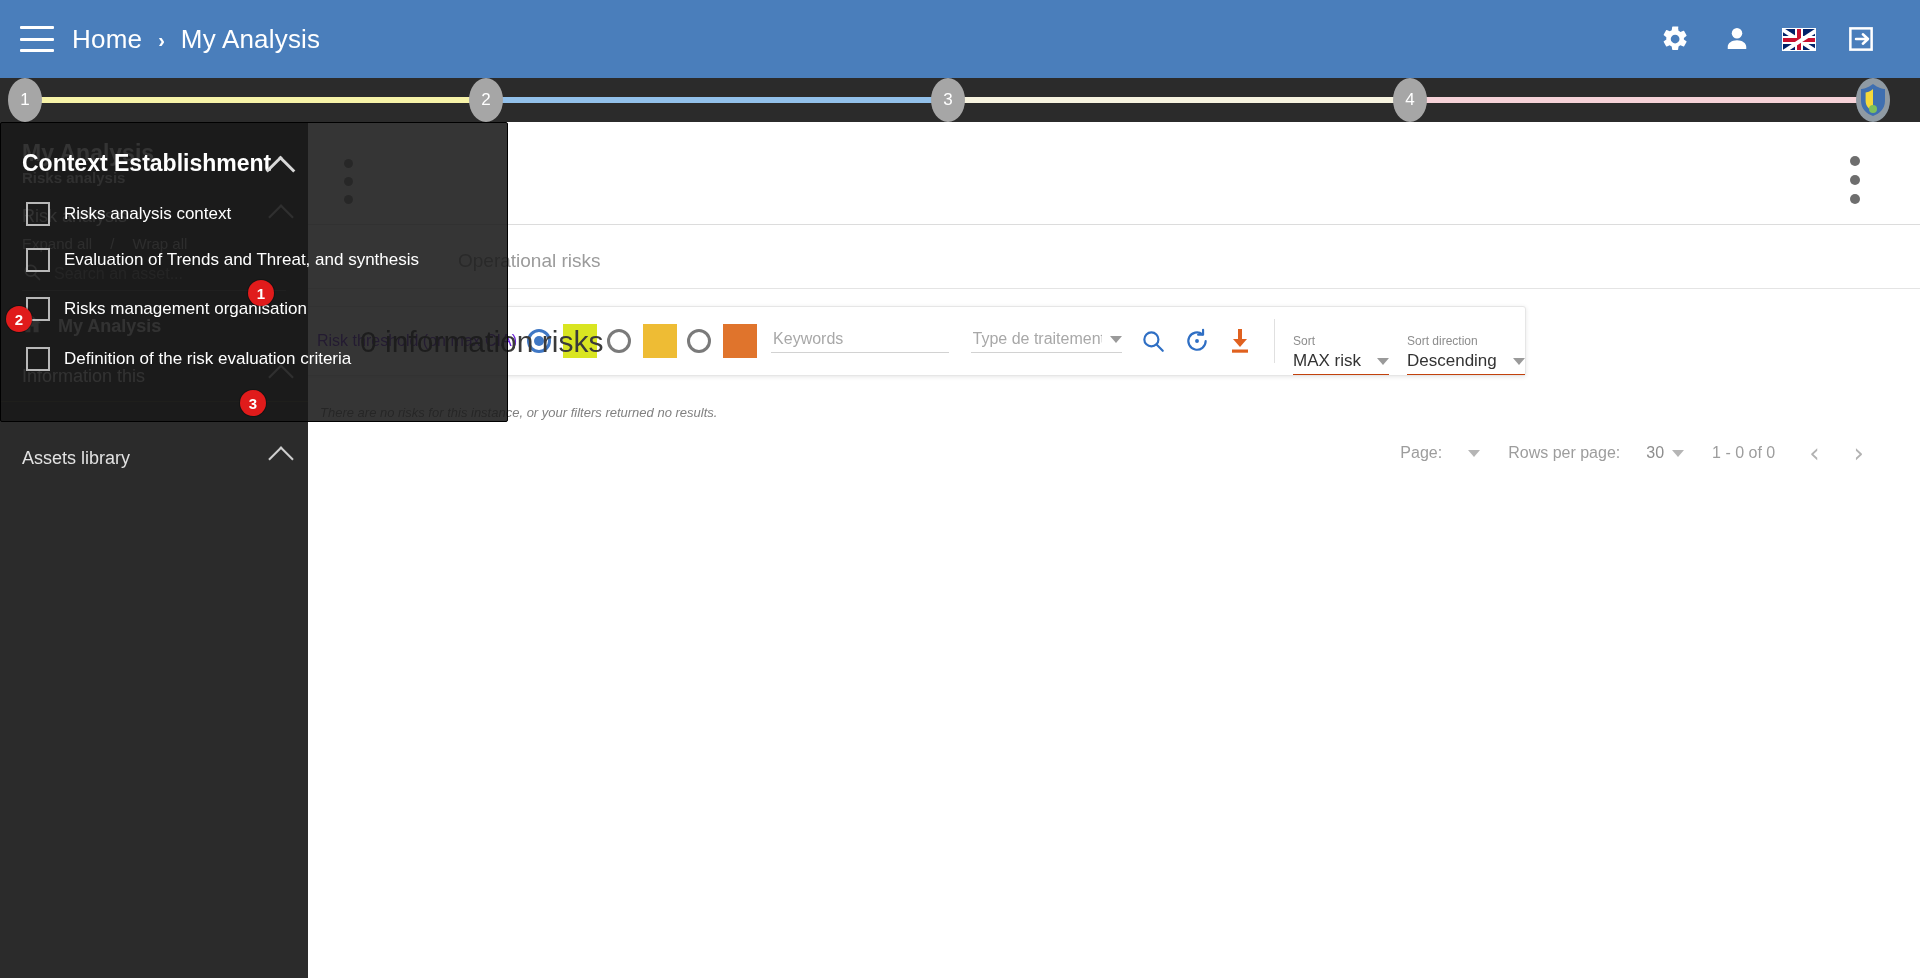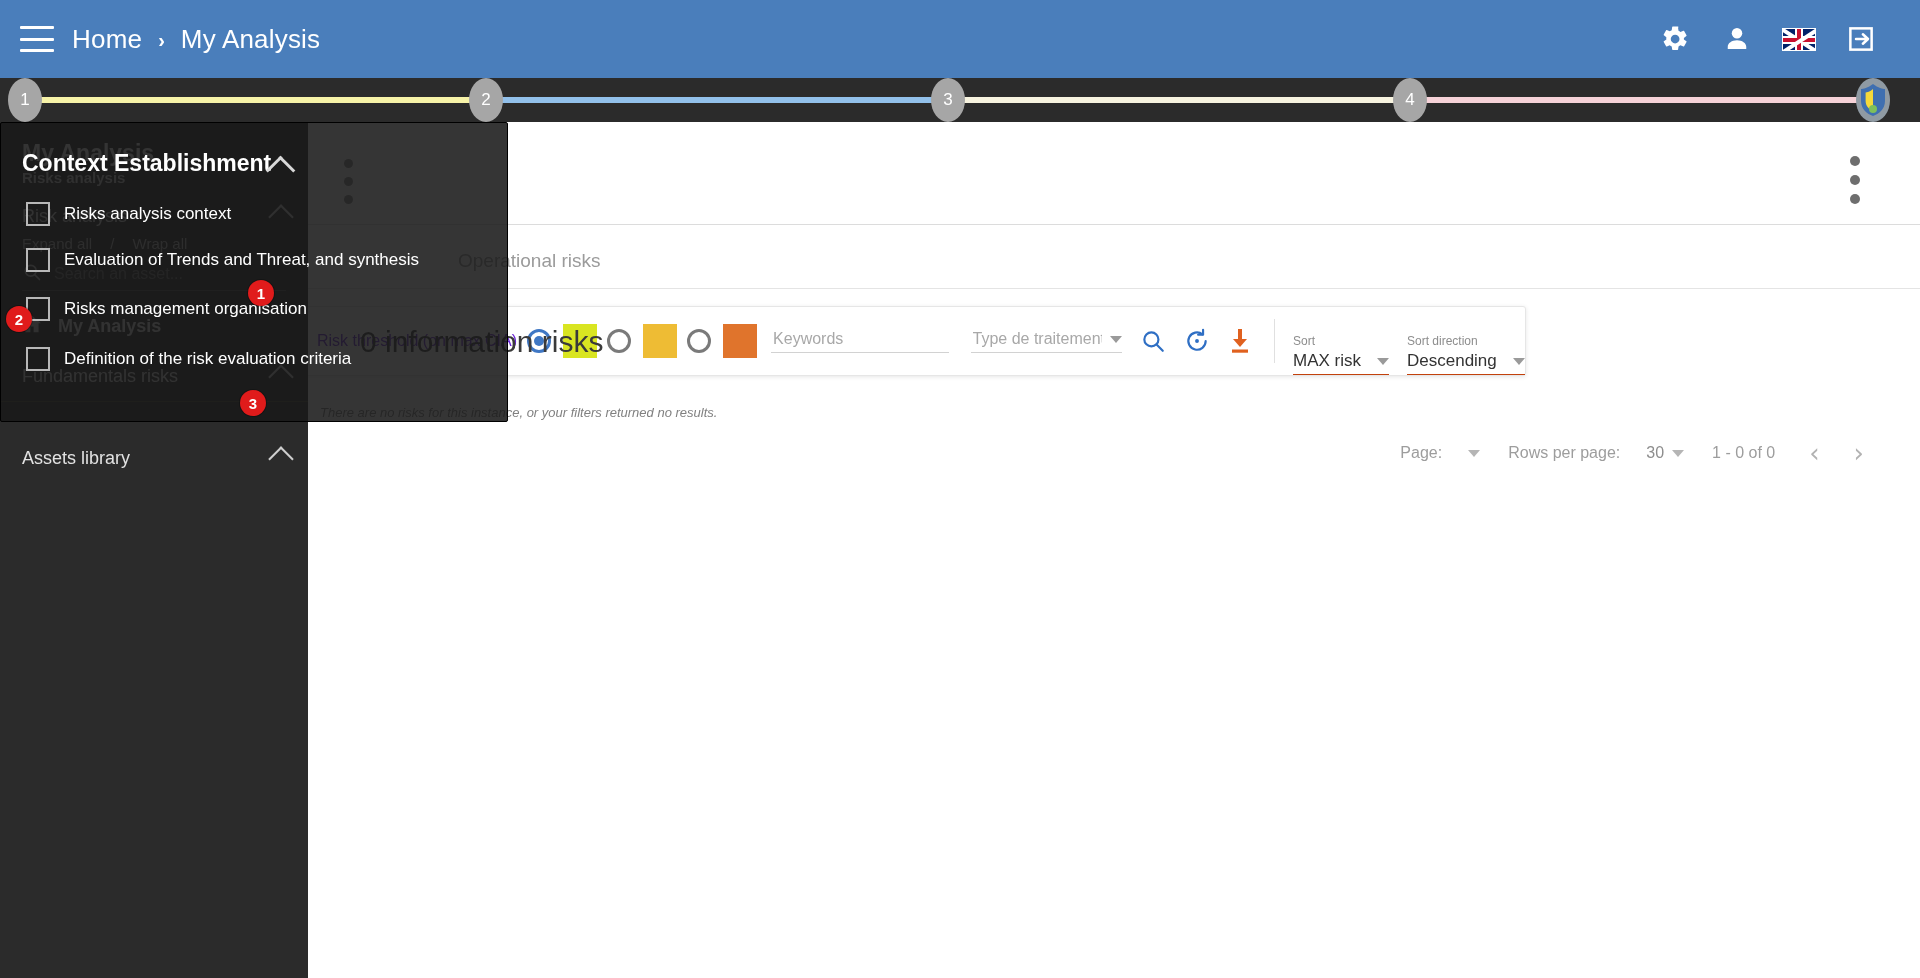--- a/index.html
+++ b/index.html
@@ -357,21 +357,21 @@
     <div class="sb-sect" style="margin-top:24px;justify-content:flex-start;gap:16px;">
       <span>
         <svg width="20" height="18" viewBox="0 0 24 22" fill="#d6d6d6">
             <path d="M12 1 1 10h3v11h6v-7h4v7h6V10h3L12 1Z"></path>
           </svg>
       </span>
       <span style="font-weight:700;">My Analysis</span>
     </div>
 
     <div class="sb-sect" style="margin-top:28px;">
-      <span>Fundamentals risks</span>
+      <span>Information this</span>
       <span class="chev"></span>
     </div>
     <div class="sb-divider"></div>
 
     <div class="sb-sect" style="margin-top:46px;">
       <span>Assets library</span>
       <span class="chev"></span>
     </div>
   </div>
 

